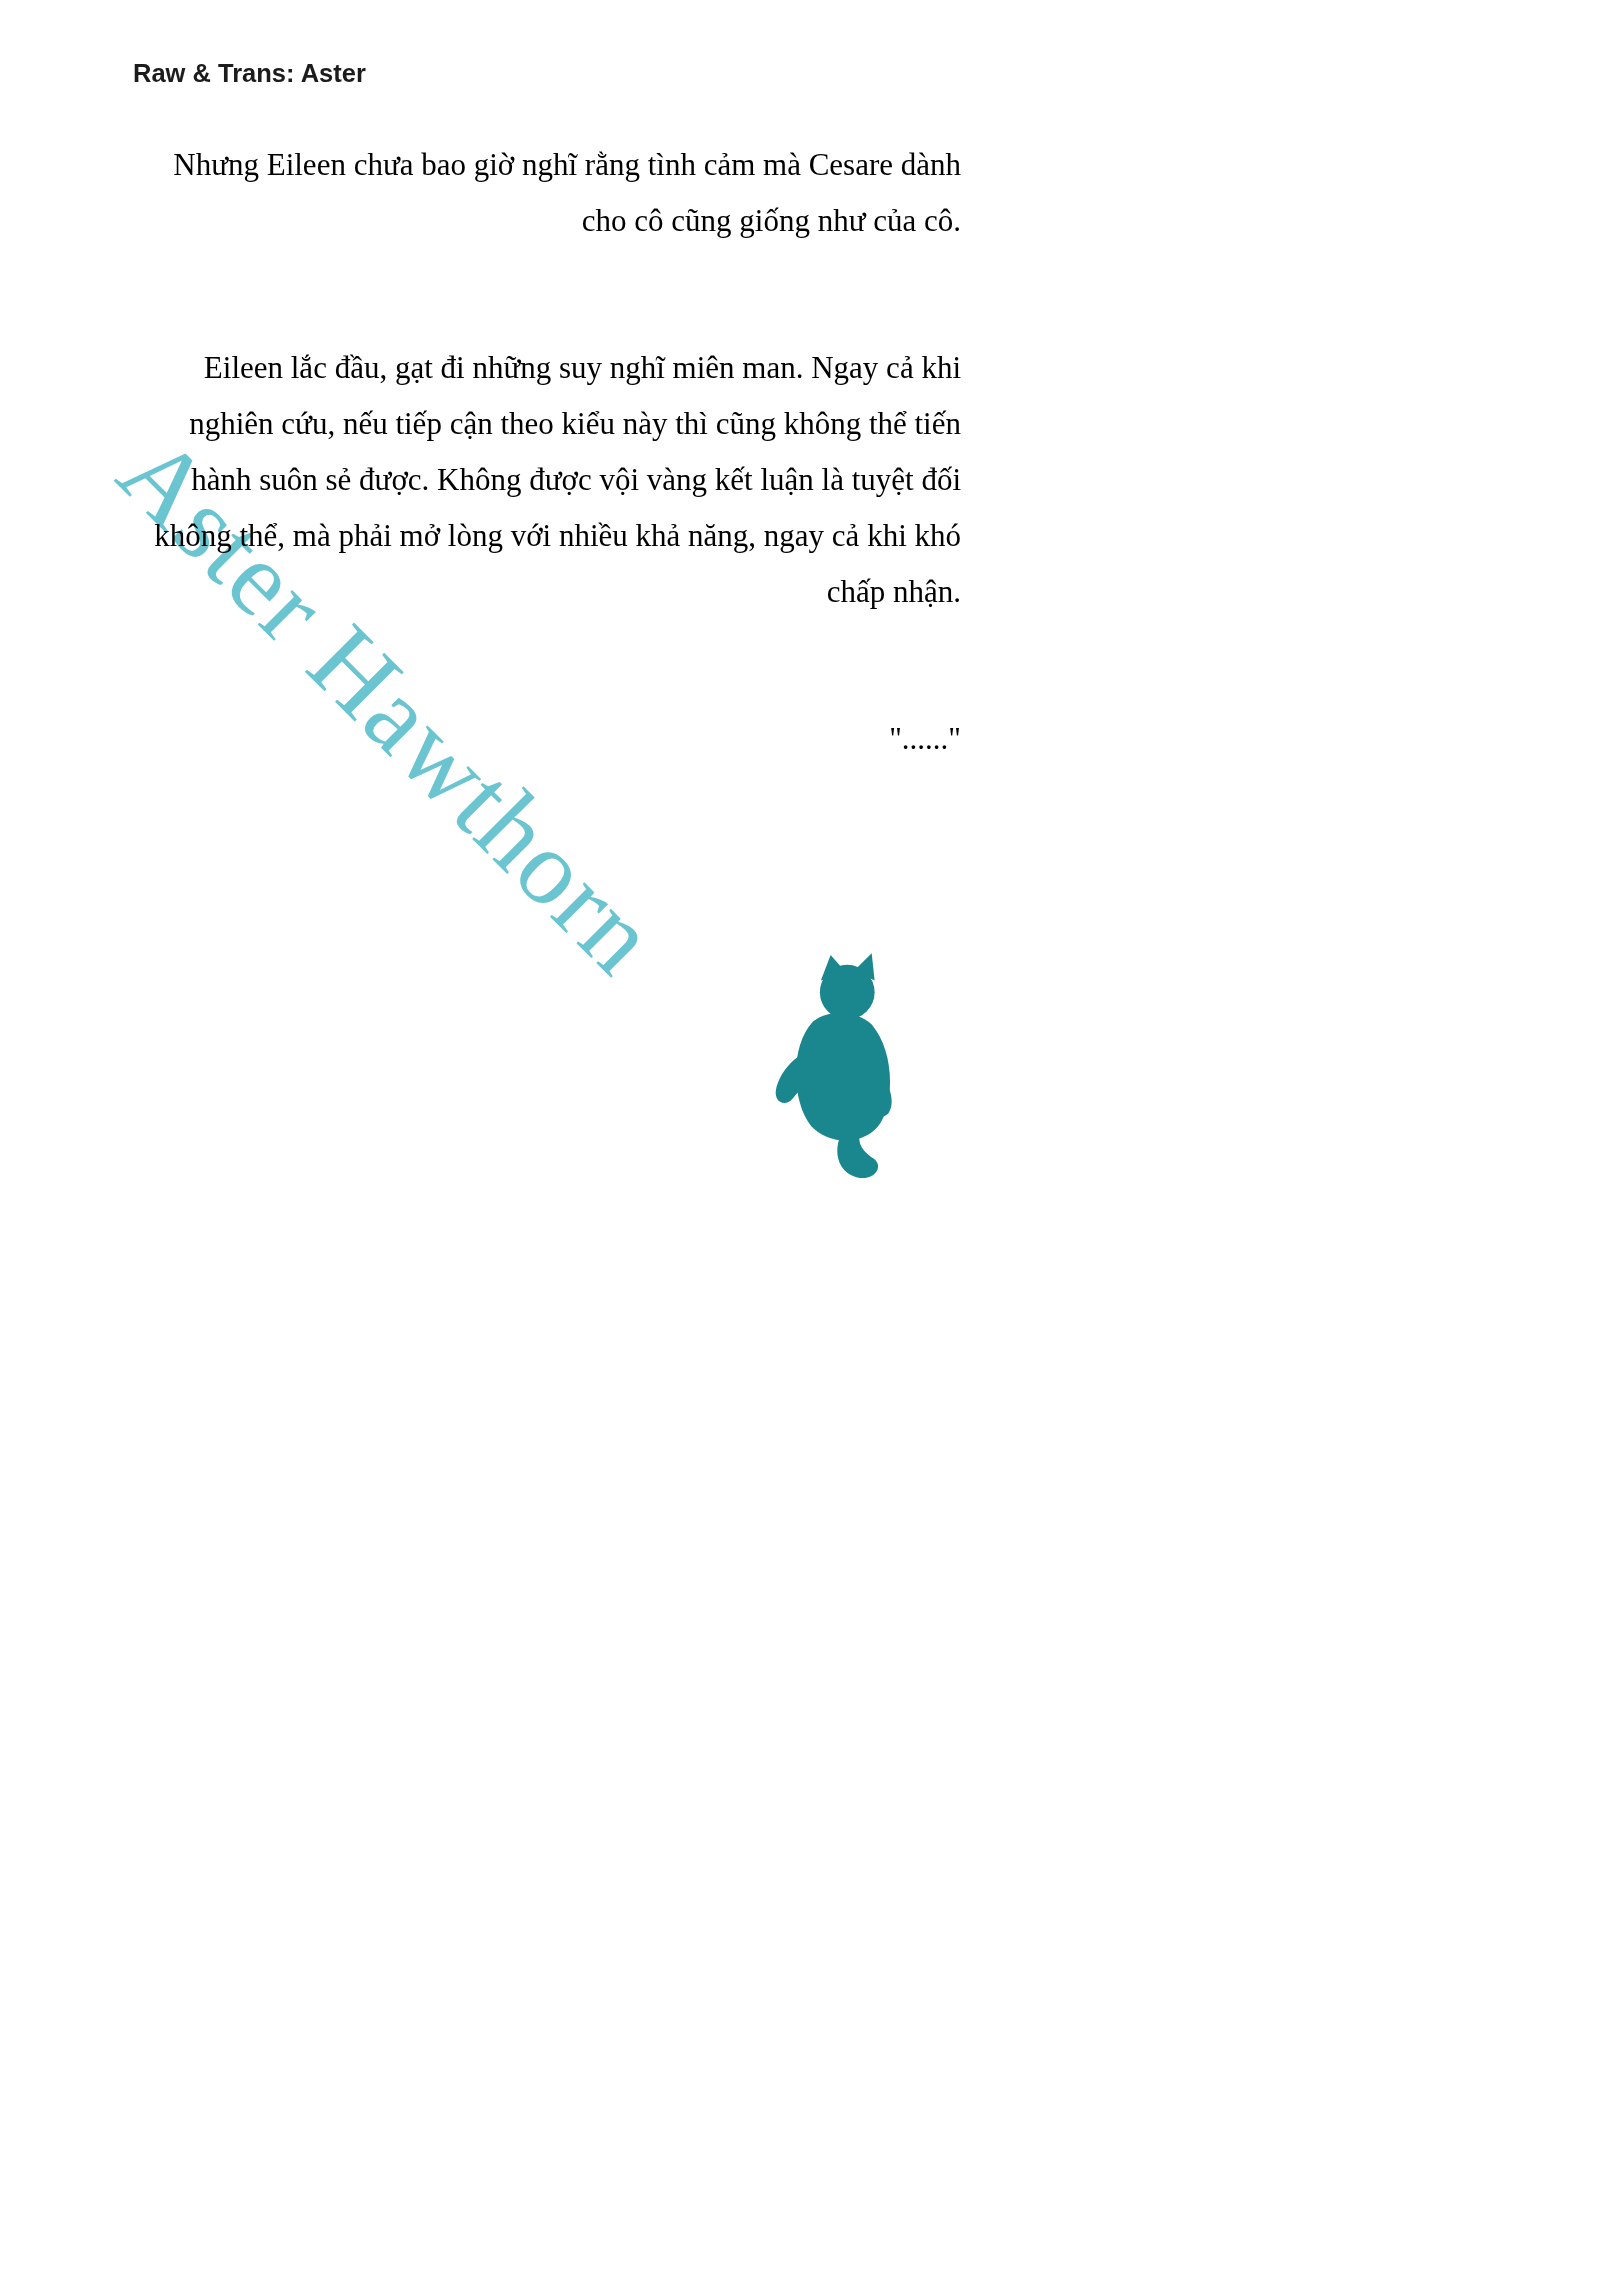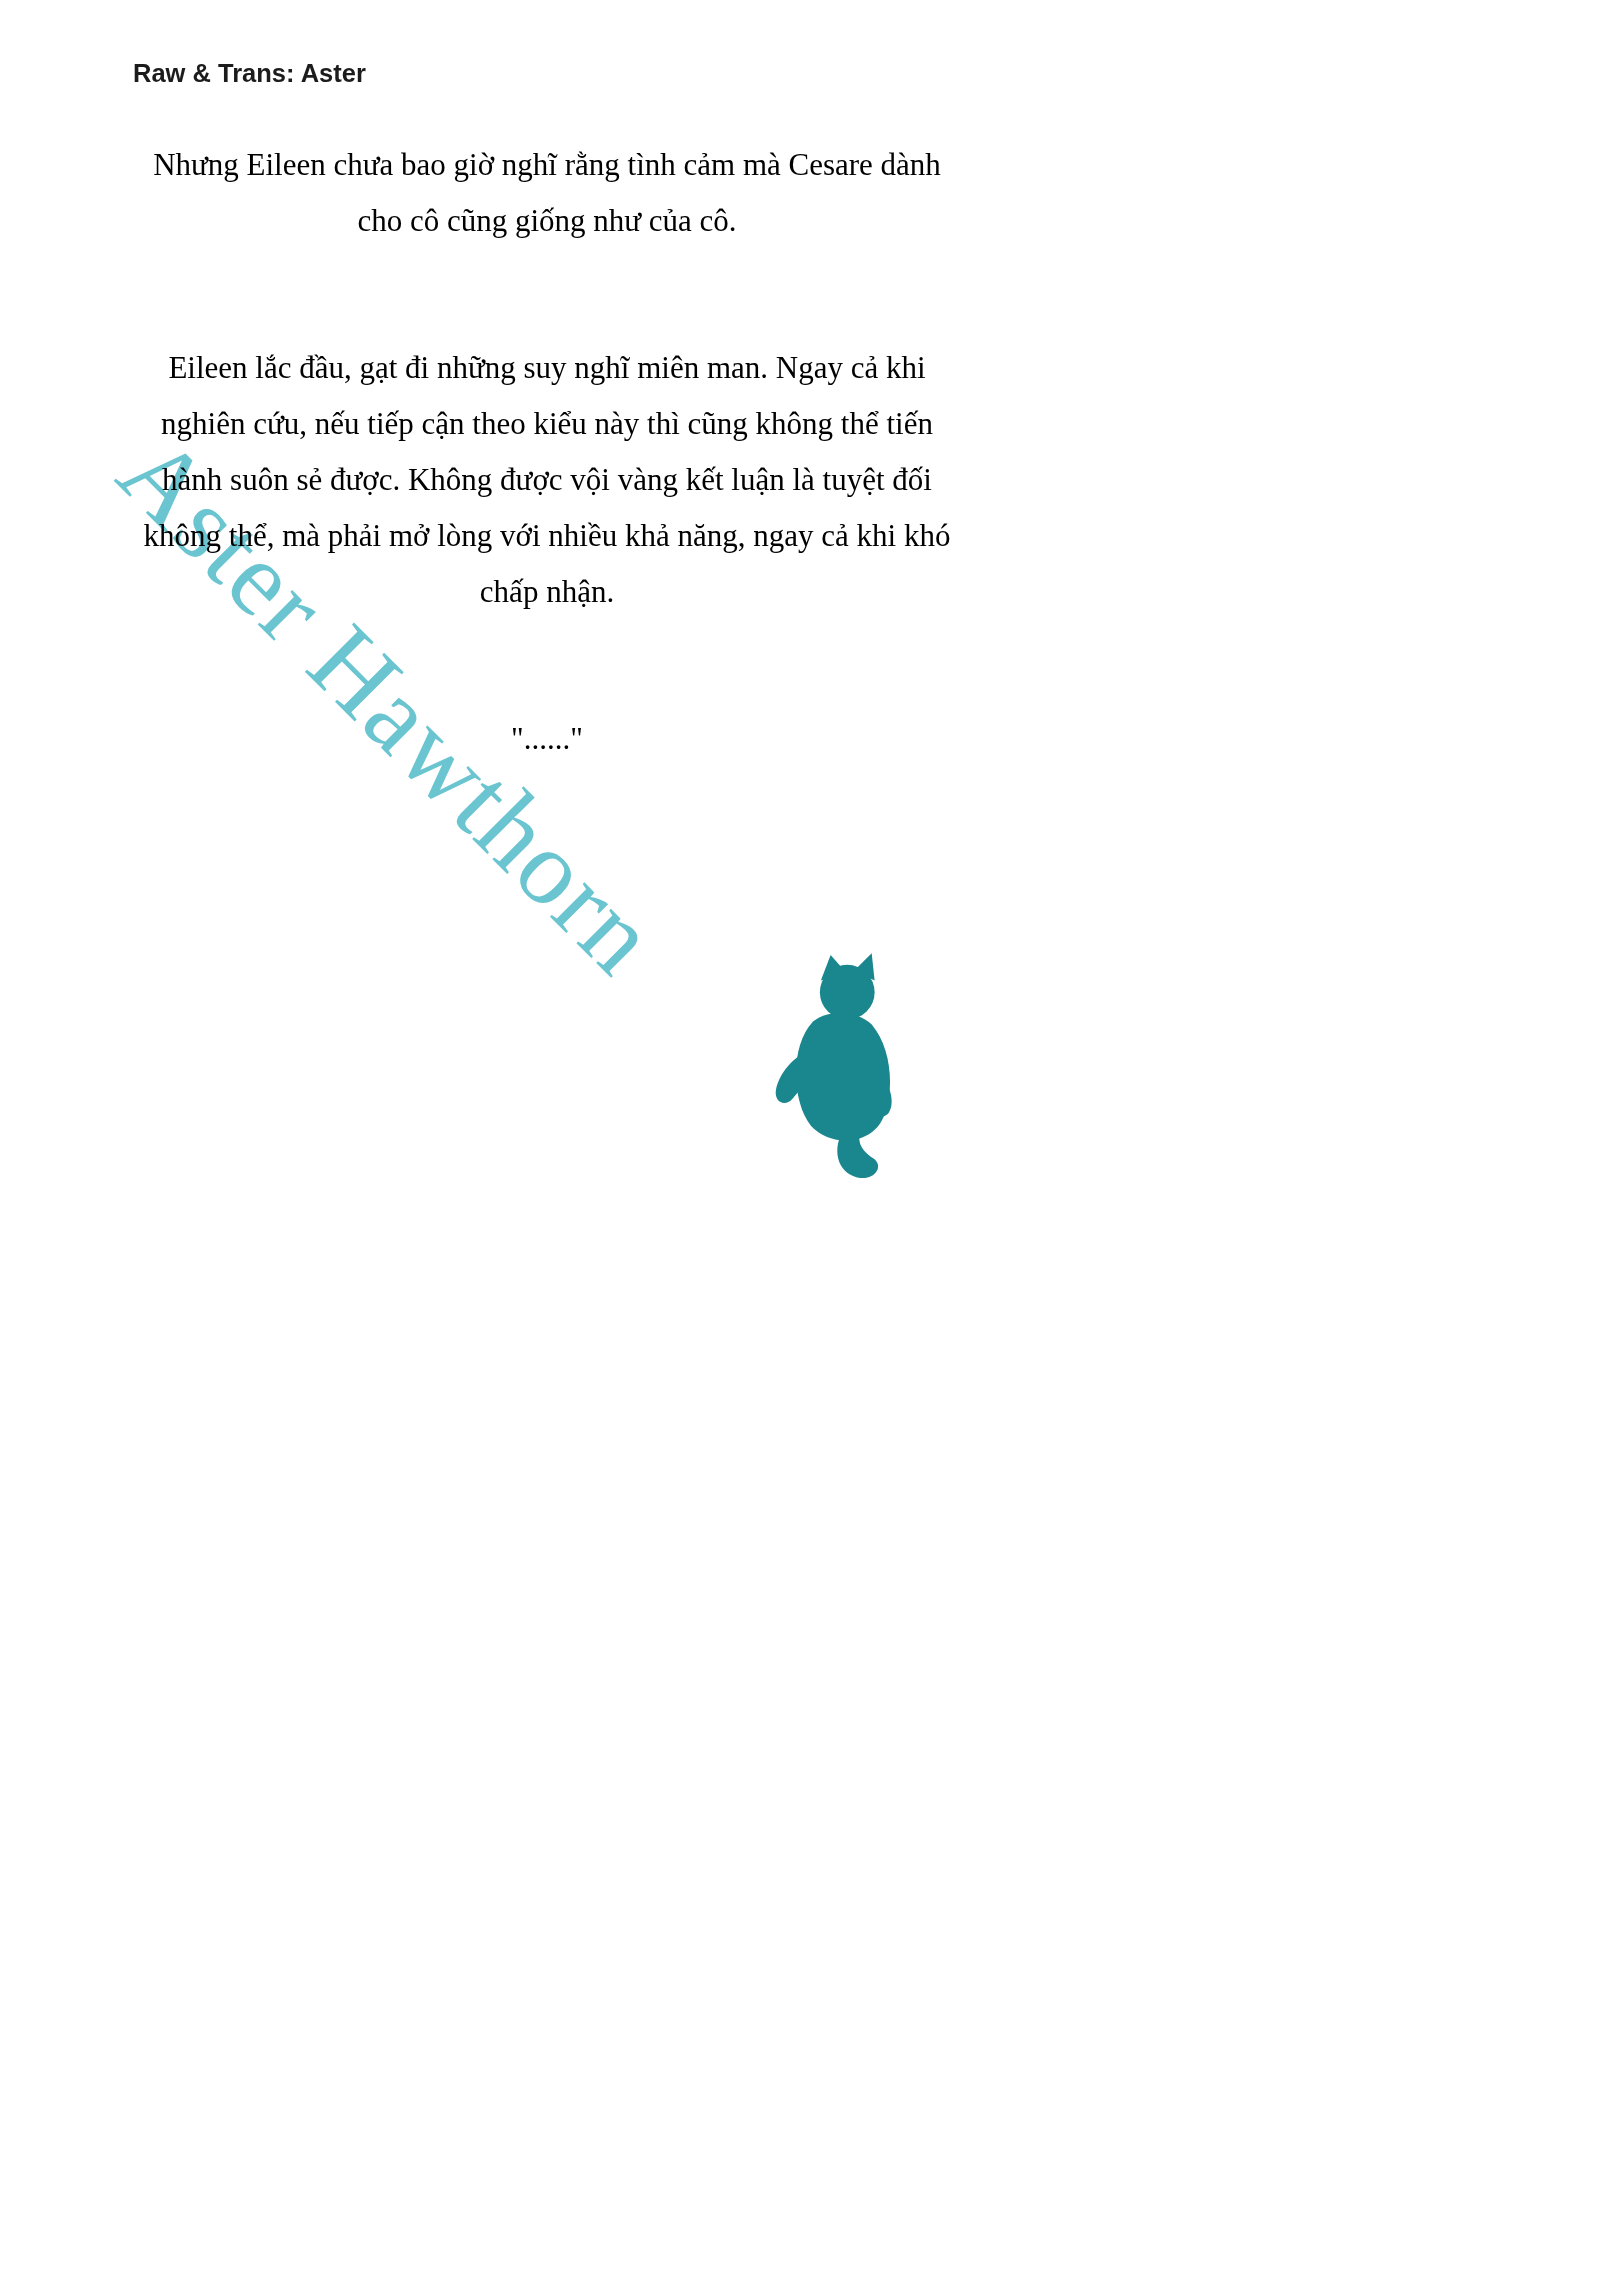--- a/index.html
+++ b/index.html
@@ -53,21 +53,21 @@
     color: #1c1c1c;
     margin: 0 0 49px 0;
     font-weight: bold;
   }
   p.body-par {
     font-size: 31px;
     line-height: 56px;
     color: #000000;
     margin: 0 0 91px 0;
     max-width: 828px;
-    text-align: center;
+    text-align: right;
   }
   p.body-par:last-child {
     margin-bottom: 0;
   }
 </style>
 </head>
 <body>
 
 <div class="page">
 

